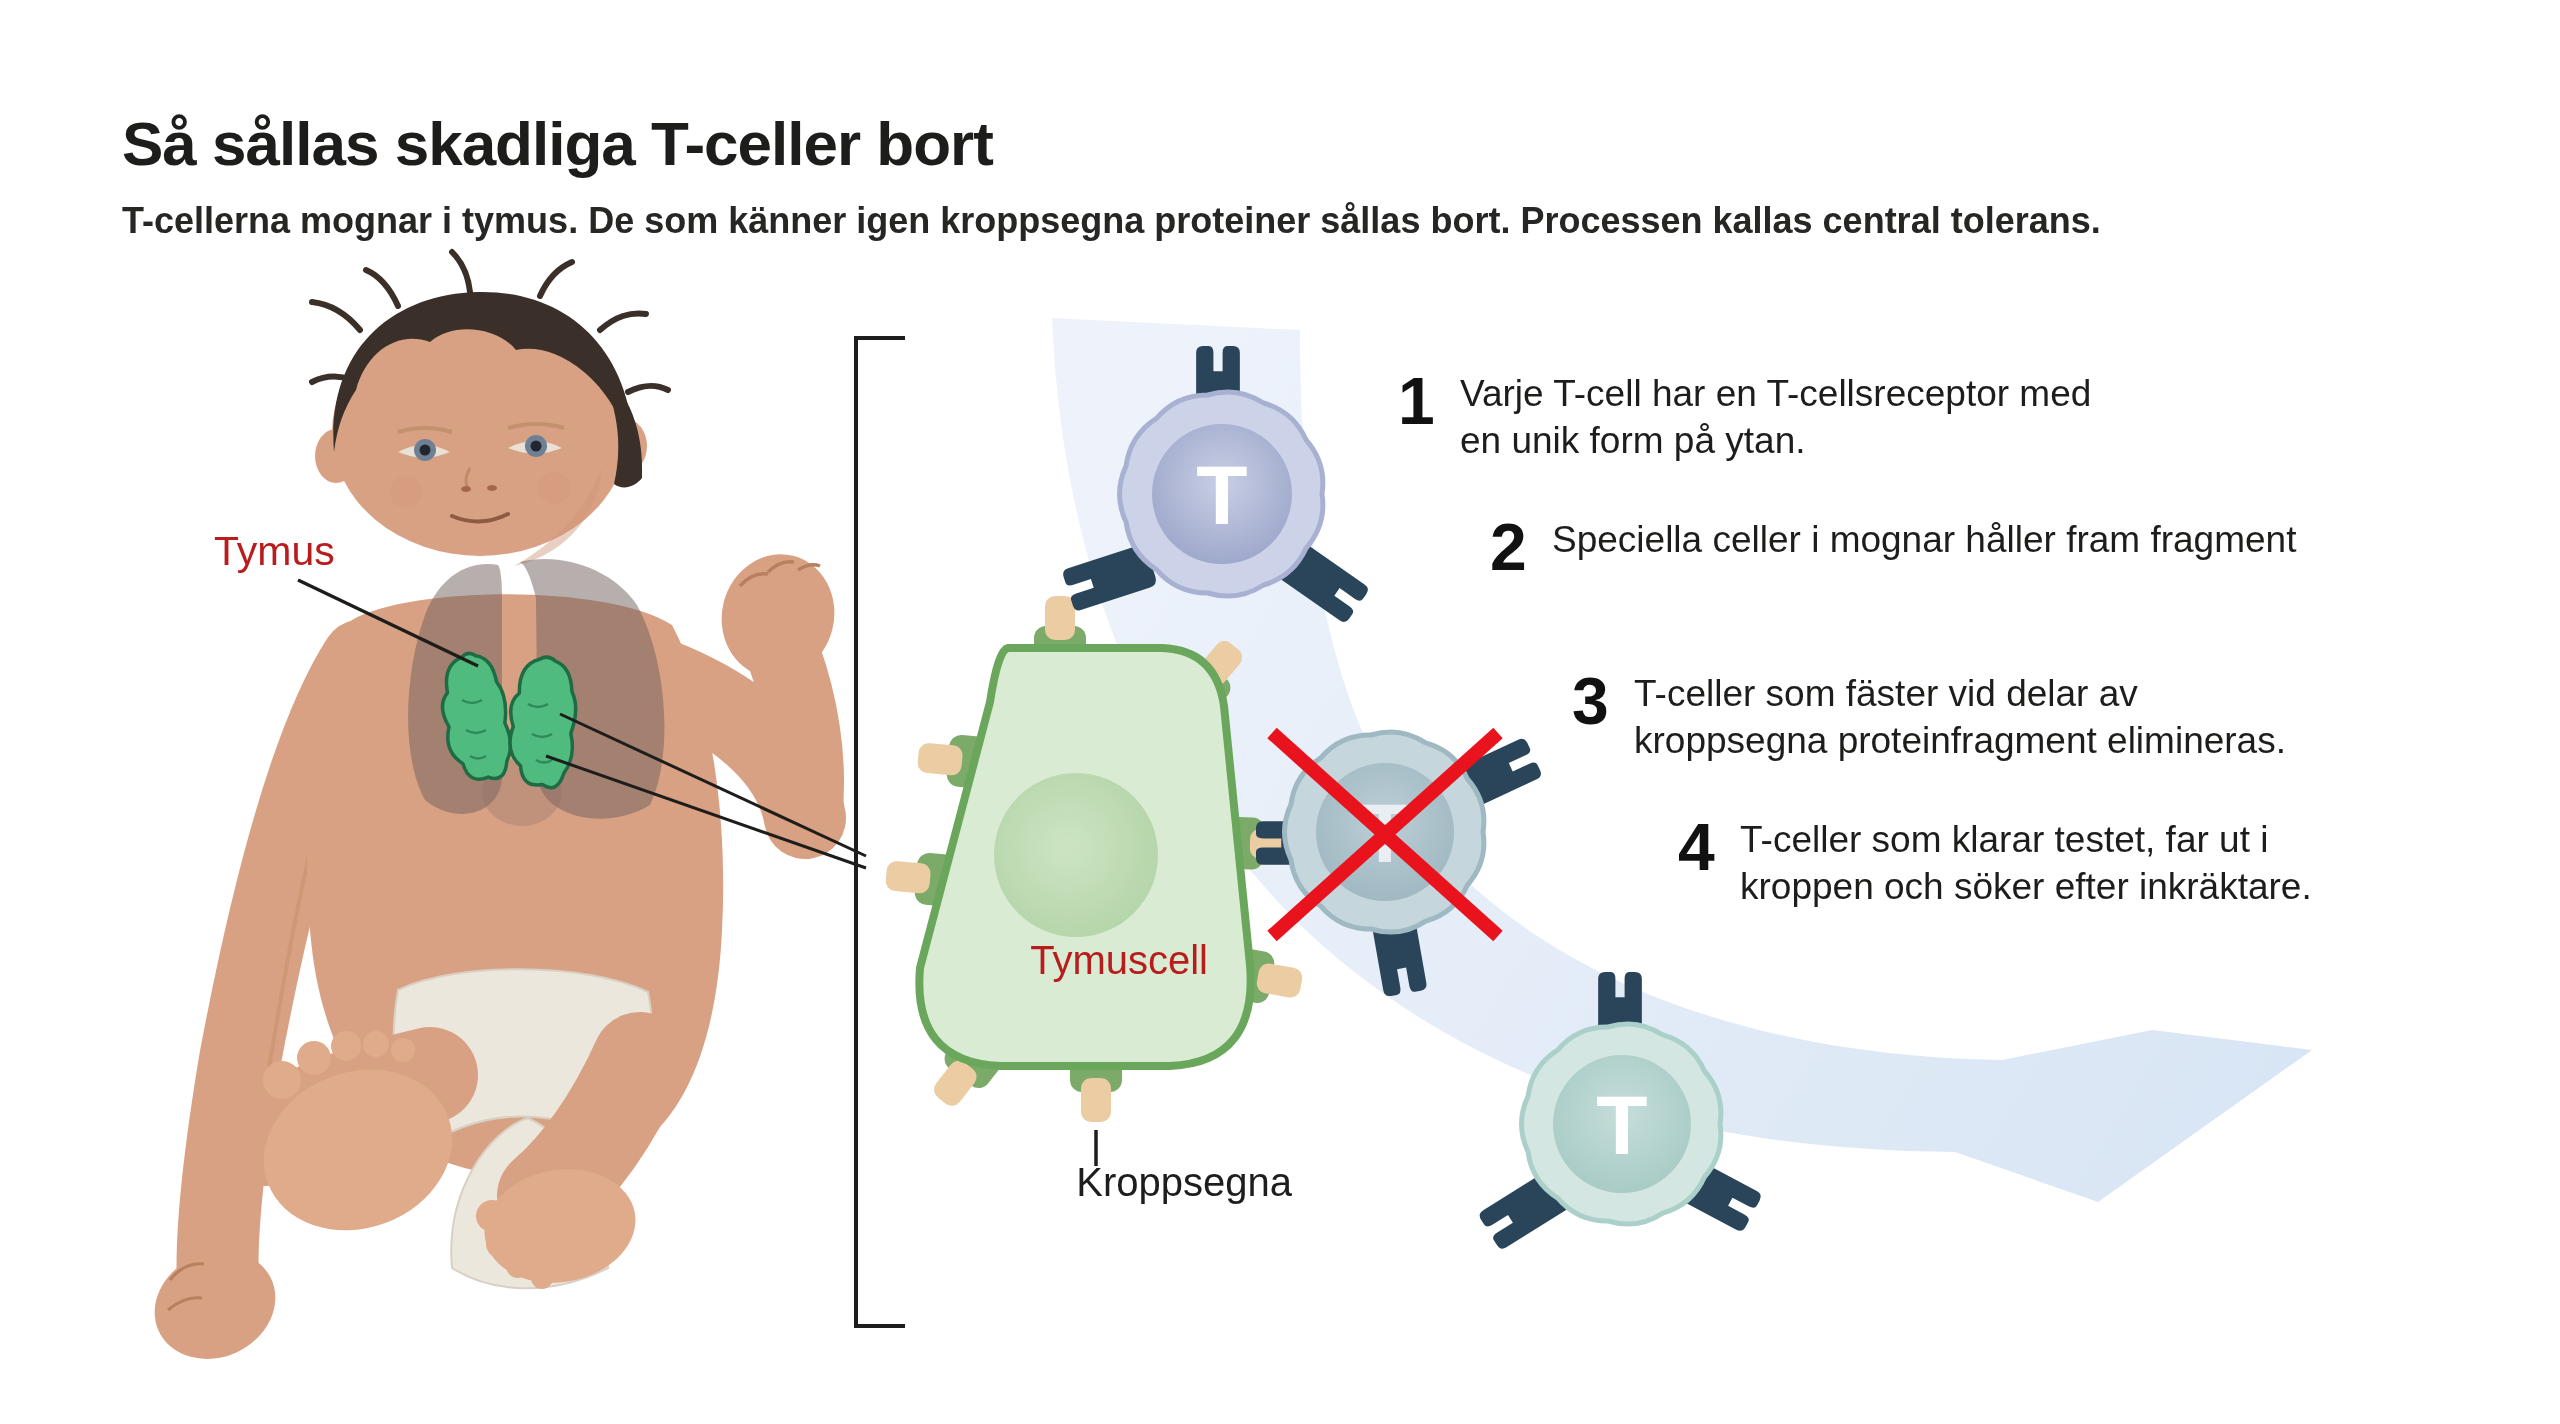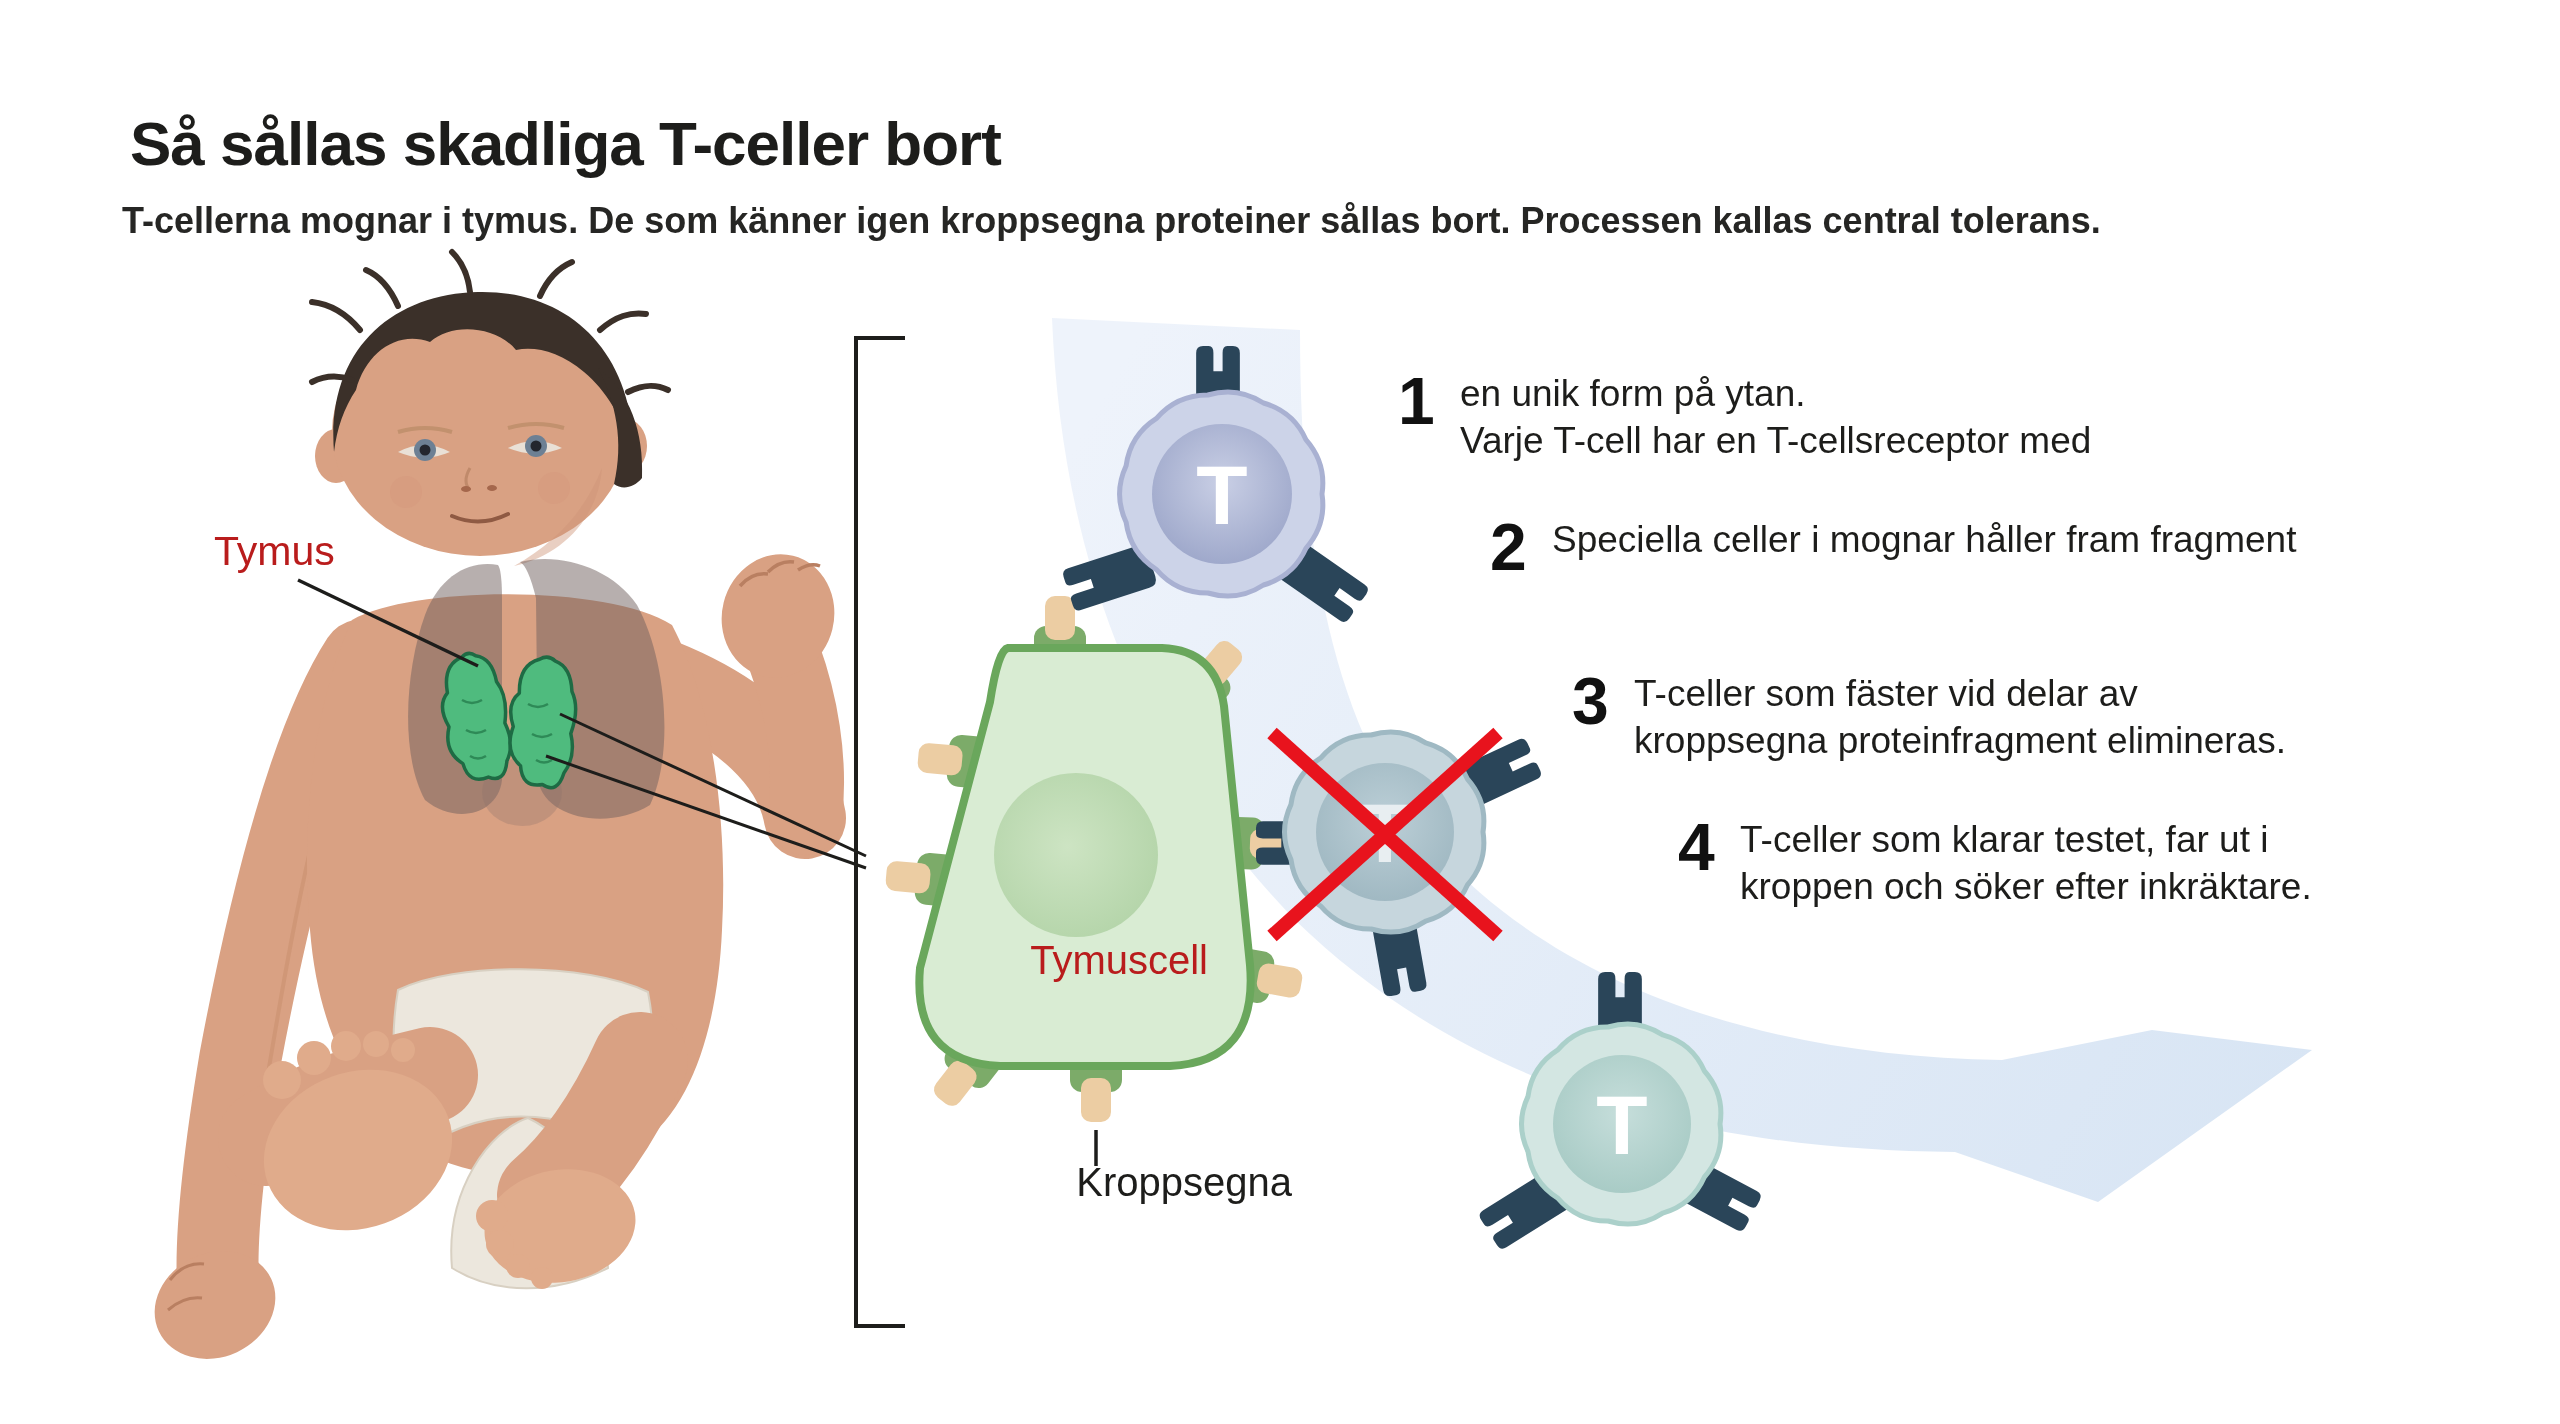--- a/index.html
+++ b/index.html
@@ -1,21 +1,21 @@
 <!DOCTYPE html>
 <html><head>
 <meta charset="utf-8">
 <style>
   html,body{margin:0;padding:0;background:#ffffff;}
   body{width:2560px;height:1424px;overflow:hidden;position:relative;
        font-family:"Liberation Sans", sans-serif;color:#1d1d1b;}
   .stage{position:absolute;inset:0;width:2560px;height:1424px;}
   svg.scene{position:absolute;left:0;top:0;}
   .abs{position:absolute;}
-  .title{left:130px;top:108px;font-size:62px;font-weight:700;letter-spacing:-1px;color:#1d1d1b;}
+  .title{left:122px;top:108px;font-size:62px;font-weight:700;letter-spacing:-1px;color:#1d1d1b;}
   .subtitle{left:122px;top:200px;font-size:36px;font-weight:700;color:#262624;}
   .anat-label{font-size:41px;color:#b91c1c;}
   .tymus-label{left:214px;top:528px;}
   .tymuscell-label{left:938px;top:938px;width:270px;text-align:right;font-size:40px;}
   .fragment-label{left:888px;top:1158px;width:404px;text-align:right;font-size:40px;line-height:48px;}
   .step{position:absolute;display:flex;align-items:flex-start;}
   .step-num{font-size:66px;font-weight:700;line-height:62px;width:46px;flex:0 0 auto;color:#111;}
   .step-text{margin-left:16px;font-size:37px;line-height:47px;color:#1d1d1b;}
   .step1{left:1398px;top:370px;}
   .step2{left:1490px;top:516px;}
@@ -216,22 +216,22 @@
 
 <div class="abs anat-label tymus-label">Tymus</div>
 <div class="abs tymuscell-label anat-label">Tymuscell</div>
 <div class="abs fragment-label">
   <span style="display:block">Kroppsegna</span>
 </div>
 
 <div class="step step1">
   <div class="step-num">1</div>
   <div class="step-text">
+    <span style="display:block">Varje T-cell har en T-cellsreceptor med</span>
     <span style="display:block">en unik form på ytan.</span>
-    <span style="display:block">Varje T-cell har en T-cellsreceptor med</span>
   </div>
 </div>
 <div class="step step2">
   <div class="step-num">2</div>
   <div class="step-text">
     <span style="display:block">Speciella celler i mognar håller fram fragment</span>
   </div>
 </div>
 <div class="step step3">
   <div class="step-num">3</div>

